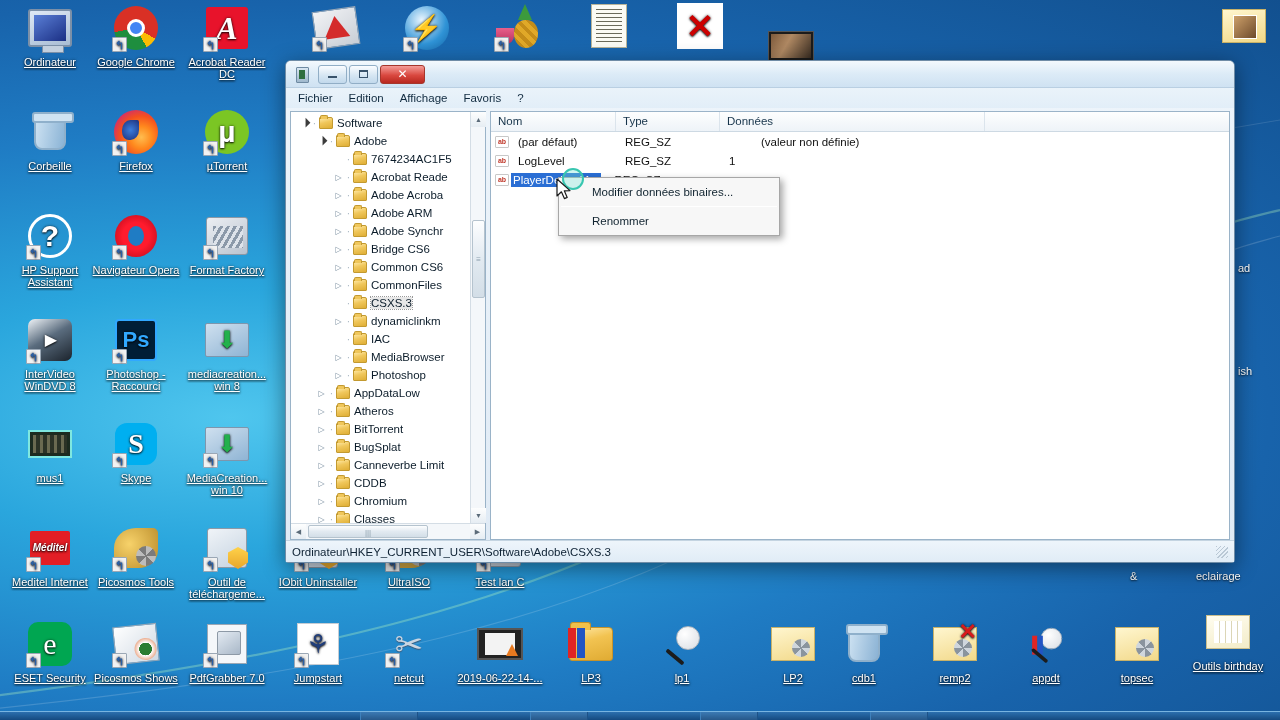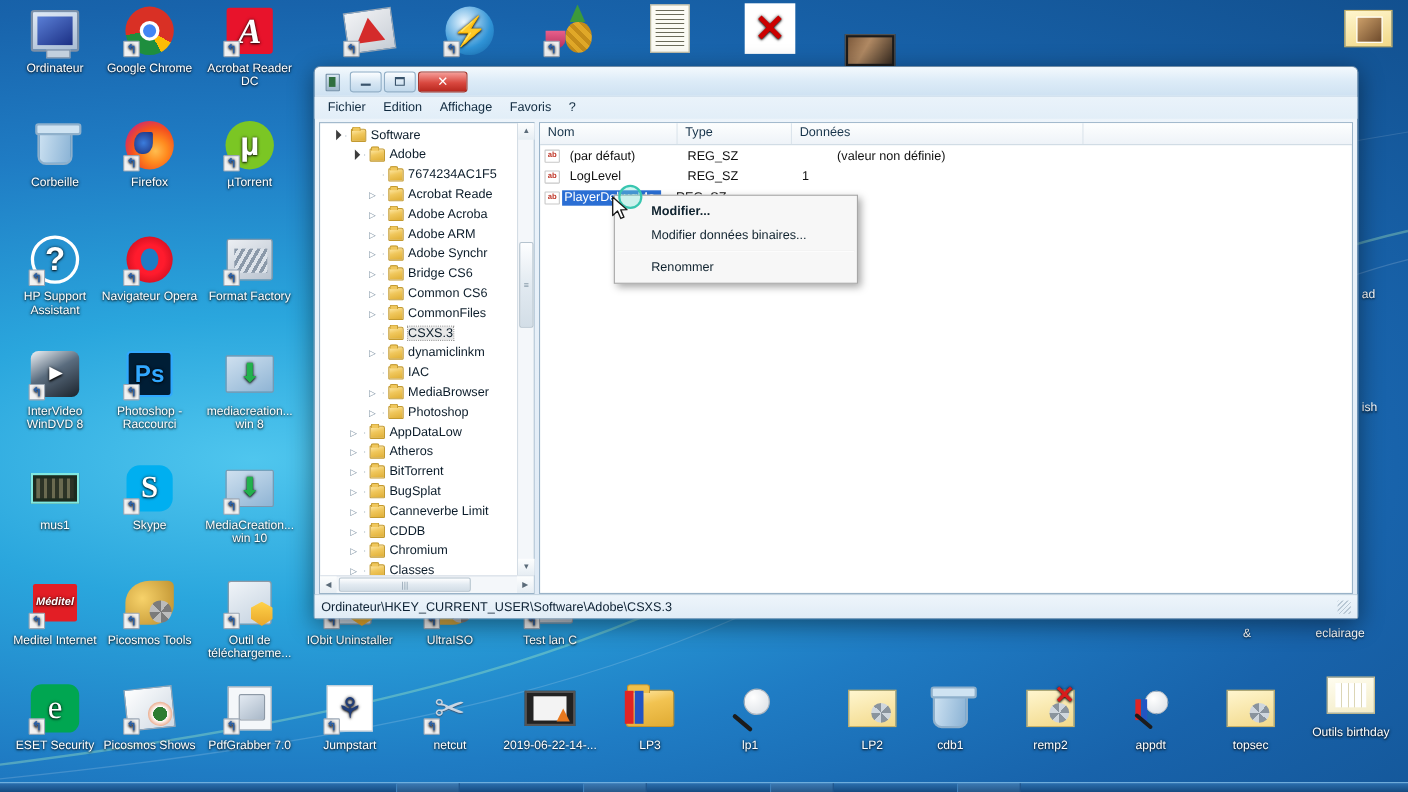--- a/index.html
+++ b/index.html
@@ -17,21 +17,21 @@
 
   .dicon {
     position:absolute; width:92px; text-align:center;
     color:#fff; font-size:11px; line-height:12px;
     text-shadow:0 1px 2px rgba(0,0,0,.85), 0 0 3px rgba(0,0,0,.6);
   }
   .dicon .glyph {
     width:48px; height:48px; margin:0 auto 4px; position:relative;
     display:flex; align-items:center; justify-content:center;
   }
-  .dicon .lbl { display:block; word-wrap:break-word; }
+  .dicon .lbl { display:block; word-wrap:break-word;text-decoration:underline; }
   .shortcut {
     position:absolute; left:0; bottom:0; width:15px; height:15px;
     background:#f2f2f2; border:1px solid #9aa7b5; border-radius:1px;
     display:flex; align-items:center; justify-content:center;
     font-size:11px; color:#2a5fa5;
   }
   .shortcut:after { content:"\21B1"; transform:scaleX(-1); font-weight:bold; }
 
   
   .ic-monitor{width:44px;height:38px;background:linear-gradient(160deg,#dfe9f5,#a9bdd4);border:2px solid #7c90a8;border-radius:3px;position:relative}
@@ -714,21 +714,20 @@
     </div>
   </div>
 
   <div id="statusbar">
     <span>Ordinateur\HKEY_CURRENT_USER\Software\Adobe\CSXS.3</span>
     <span class="grip"></span>
   </div>
 </div>
 
 <div id="ctxmenu">
-    <div class="mi bold">Modifier...</div>
     <div class="mi">Modifier données binaires...</div>
     <div class="msep"></div>
     <div class="mi">Renommer</div>
   </div>
 
 <div id="clickhalo"></div>
 <svg id="cursor" width="17" height="24" viewBox="0 0 17 24">
   <path d="M1 1 L1 18 L5.4 13.8 L8.4 20.6 L11.2 19.4 L8.3 12.8 L14 12.6 Z" fill="#ffffff" stroke="#1a1a1a" stroke-width="1.2" stroke-linejoin="round"></path>
 </svg>
 

